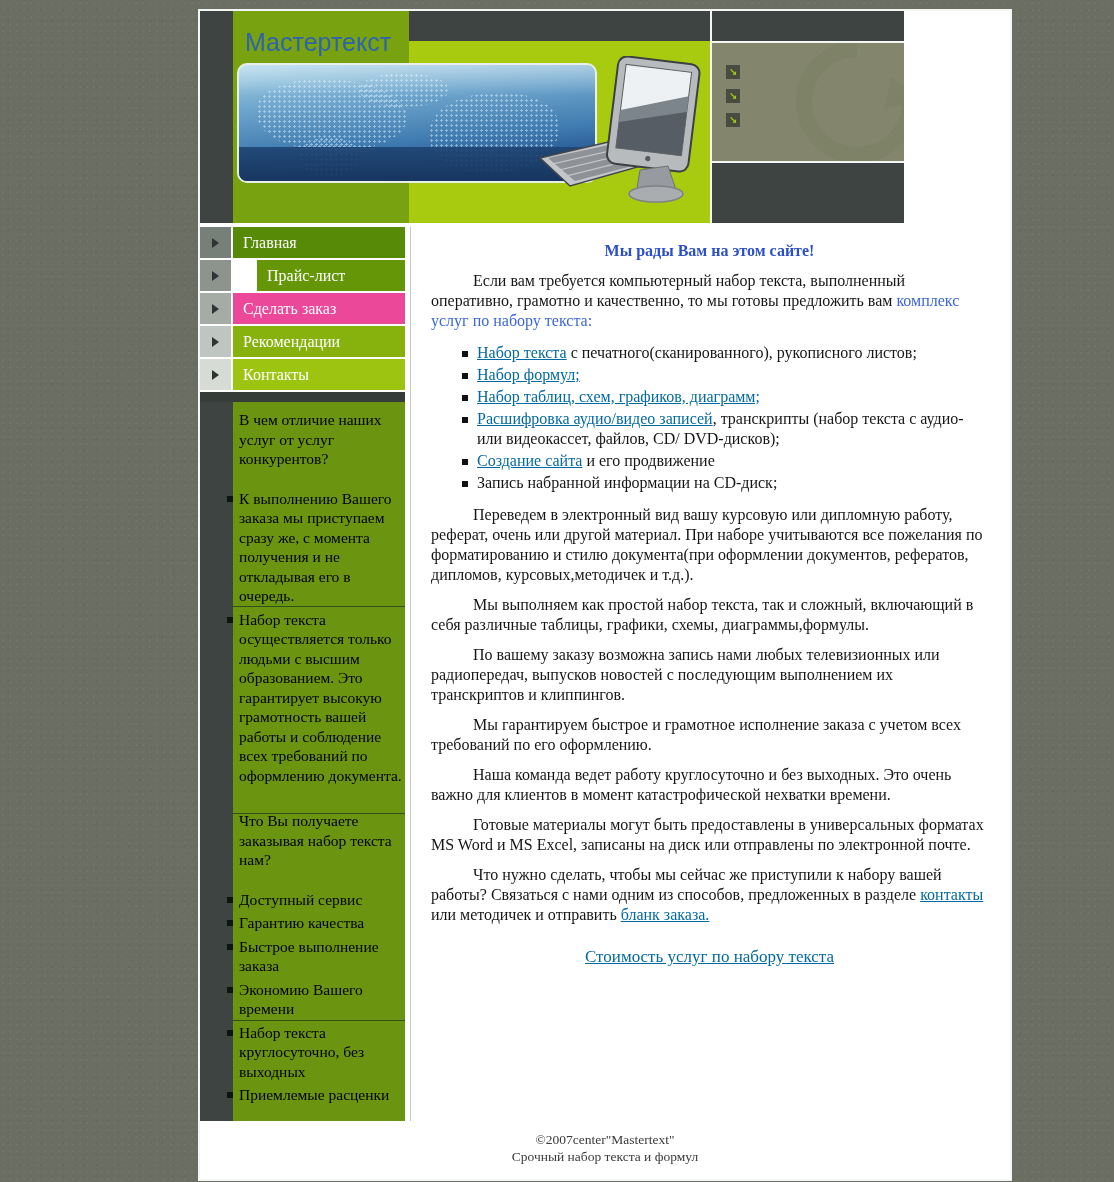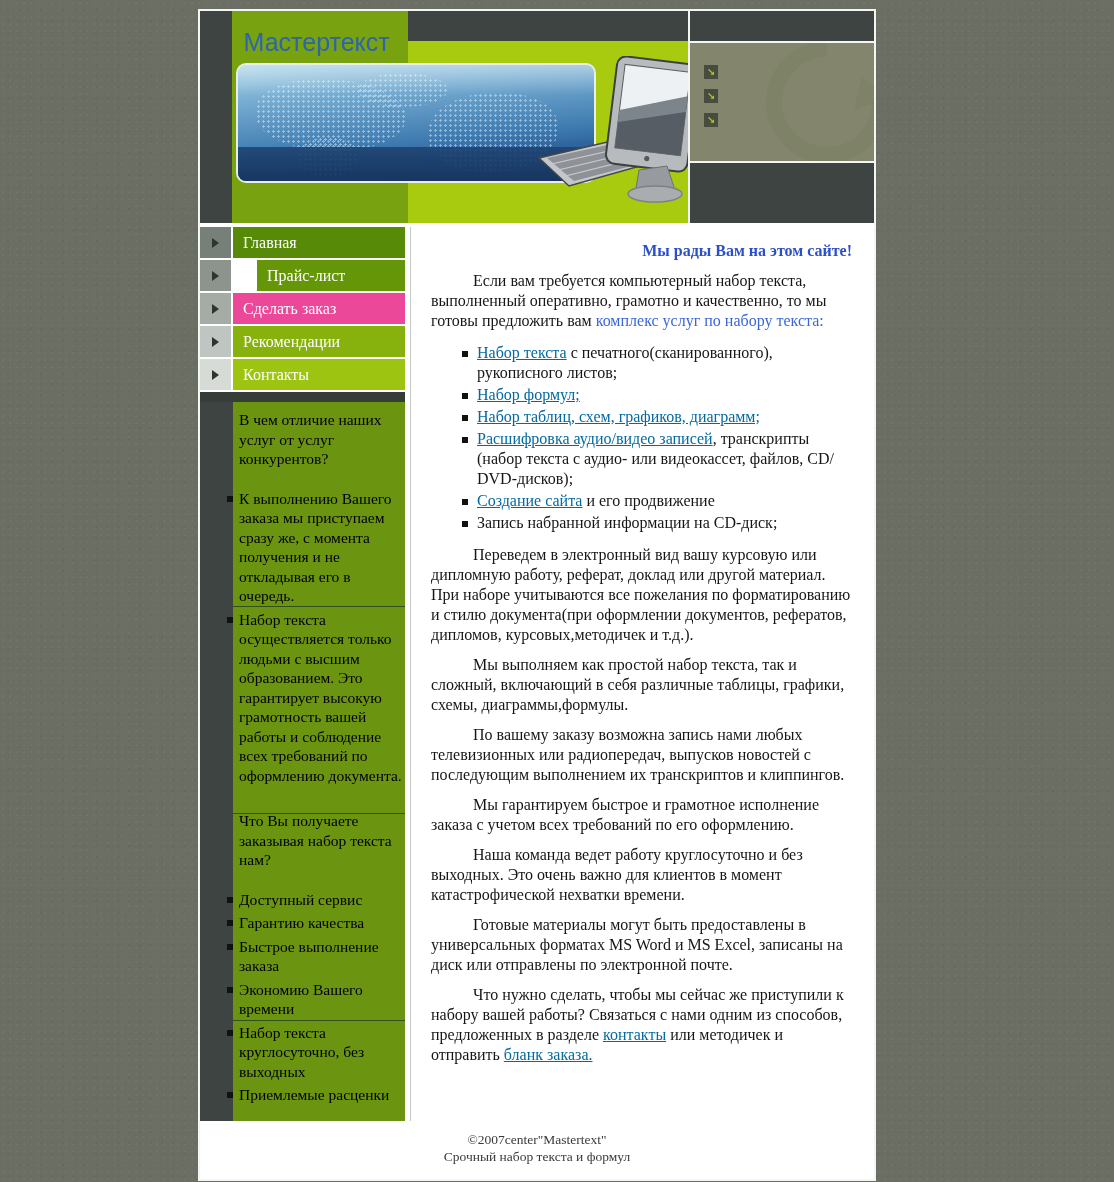--- a/index.html
+++ b/index.html
@@ -7,21 +7,21 @@
   body {
     position:relative;
     background:#6a6e63;
     background-image:
       radial-gradient(rgba(255,255,255,0.05) 1px, transparent 1px),
       radial-gradient(rgba(0,0,0,0.06) 1px, transparent 1px);
     background-size:7px 7px, 11px 11px;
     background-position:0 0, 3px 5px;
     font-family:"Liberation Serif", serif;
   }
-  .site { position:absolute; left:198px; top:9px; width:678px; background:#ffffff;
+  .site { position:absolute; left:198px; top:9px; width:814px; background:#ffffff;
           border:2px solid #f4f6f4; }
 
   
   .header-row { display:flex; height:212px; }
   .gutter-head { width:33px; background:#3e4441; }
   .header-mid { width:477px; position:relative; background:#a9cb0f; overflow:hidden; }
   .band-left { position:absolute; left:0; top:0; width:176px; height:100%; background:#78a210; }
   .band-topdark { position:absolute; left:176px; top:0; right:0; height:30px; background:#3e4441; }
   .site-title { position:absolute; left:12px; top:12px; width:164px; height:38px;
     font-family:"Liberation Sans", sans-serif; font-size:25px; color:#2d64ad; line-height:38px; }
@@ -75,21 +75,21 @@
   .side-heading { margin-bottom:20px; }
   .side-list { list-style:none; }
   .side-list li { position:relative; margin-bottom:4px; }
   .side-list li::before { content:""; position:absolute; left:-12px; top:7px;
     width:6px; height:6px; background:#10140f; }
   .side-gap { height:22px; }
 
   
   .main { flex:1; background:#ffffff; border-left:1px solid #c3c9c5; margin-left:5px;
     padding:14px 22px 10px 20px; color:#161616; font-size:16px; line-height:20px; }
-  .main-heading { text-align:right; color:#2b4fc8; font-weight:bold; margin-bottom:2px; }
+  .main-heading { text-align:center; color:#2b4fc8; font-weight:bold; margin-bottom:2px; }
   .main p { margin:10px 0; }
   .indent { text-indent:42px; }
   .blue-link { color:#3b66d8; text-decoration:none; cursor:pointer; }
   .green-link { color:#0369a1; text-decoration:underline; cursor:pointer; }
   .svc-list { list-style:none; margin:12px 0 12px 46px; }
   .svc-list li { position:relative; margin-bottom:2px; }
   .svc-list li::before { content:""; position:absolute; left:-15px; top:8px;
     width:6px; height:6px; background:#111; }
   .price-link-wrap { text-align:center; margin-top:22px; font-size:17px; }
 
@@ -231,29 +231,32 @@
 
       <ul class="svc-list">
         <li><a class="green-link">Набор текста</a><span> с печатного(сканированного), рукописного листов;</span></li>
         <li><a class="green-link">Набор формул;</a></li>
         <li><a class="green-link">Набор таблиц, схем, графиков, диаграмм;</a></li>
         <li><a class="green-link">Расшифровка аудио/видео записей</a><span>, транскрипты (набор текста с аудио- или видеокассет, файлов, CD/ DVD-дисков);</span></li>
         <li><a class="green-link">Создание сайта</a><span> и его продвижение</span></li>
         <li>Запись набранной информации на CD-диск;</li>
       </ul>
 
-      <p class="indent">Переведем в электронный вид вашу курсовую или дипломную работу, реферат, доклад или другой материал. При наборе учитываются все пожелания по форматированию и стилю документа(при оформлении документов, рефератов, дипломов, курсовых,методичек и т.д.).</p>
+      <p class="indent">Переведем в электронный вид вашу курсовую или дипломную работу, реферат, очень или другой материал. При наборе учитываются все пожелания по форматированию и стилю документа(при оформлении документов, рефератов, дипломов, курсовых,методичек и т.д.).</p>
       <p class="indent">Мы выполняем как простой набор текста, так и сложный, включающий в себя различные таблицы, графики, схемы, диаграммы,формулы.</p>
       <p class="indent">По вашему заказу возможна запись нами любых телевизионных или радиопередач, выпусков новостей с последующим выполнением их транскриптов и клиппингов.</p>
       <p class="indent">Мы гарантируем быстрое и грамотное исполнение заказа с учетом всех требований по его оформлению.</p>
       <p class="indent">Наша команда ведет работу круглосуточно и без выходных. Это очень важно для клиентов в момент катастрофической нехватки времени.</p>
       <p class="indent">Готовые материалы могут быть предоставлены в универсальных форматах MS Word и MS Excel, записаны на диск или отправлены по электронной почте.</p>
 
       <p class="indent"><span>Что нужно сделать, чтобы мы сейчас же приступили к набору вашей работы? Связаться с нами одним из способов, предложенных в разделе </span><a class="green-link">контакты</a><span> или методичек и отправить </span><a class="green-link">бланк заказа.</a></p>
 
+      <div class="price-link-wrap">
+        <a class="green-link">Стоимость услуг по набору текста</a>
+      </div>
     </div>
   </div>
 
   <div class="footer">
     <div>©2007center"Mastertext"</div>
     <div>Срочный набор текста и формул</div>
   </div>
 
 </div>
 

